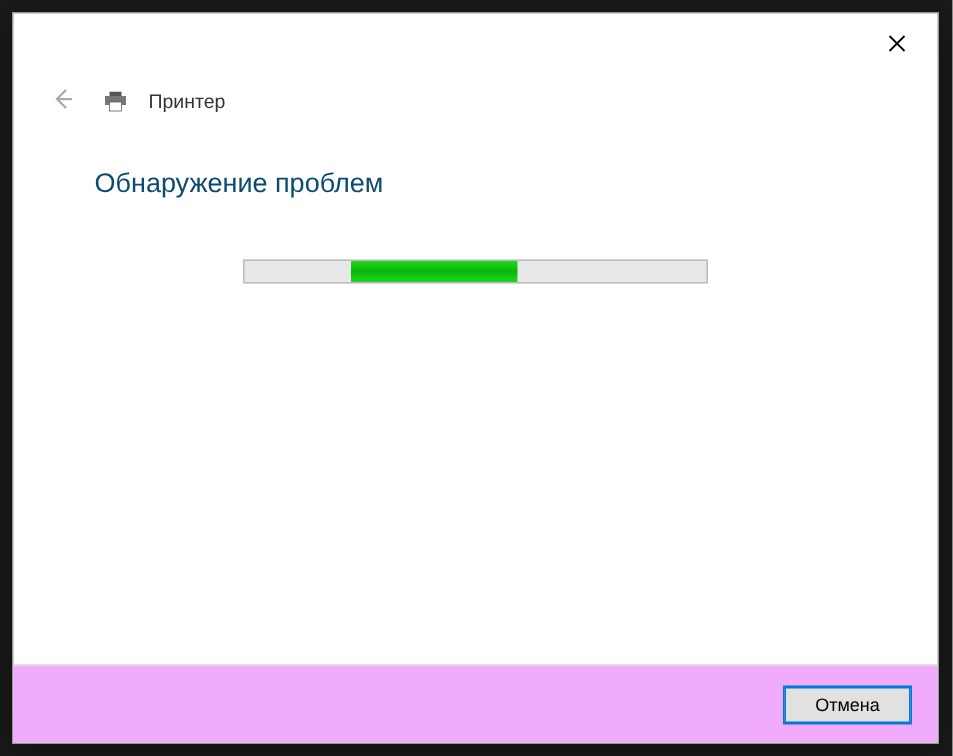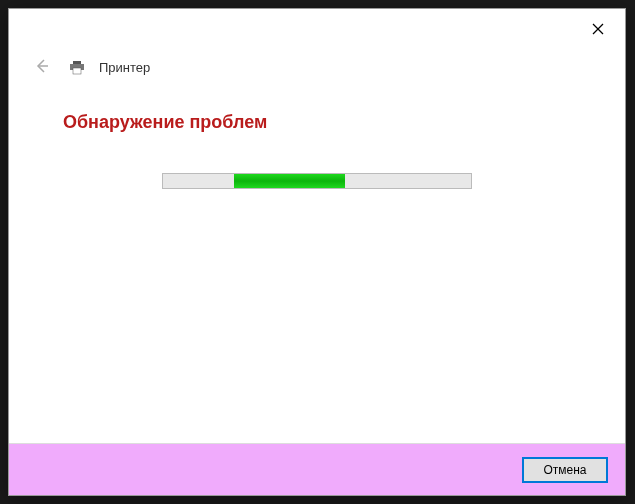--- a/index.html
+++ b/index.html
@@ -63,23 +63,23 @@
     }
     .header-title {
       font-size: 13px;
       color: #333;
     }
     .content {
       flex: 1;
       padding: 30px 54px 0 54px;
     }
     .main-heading {
-      color: #b91c1c;
+      color: #0c4a6e;
       font-size: 18px;
-      font-weight: 700;
+      font-weight: 400;
       margin-bottom: 40px;
     }
     .progress-container {
       display: flex;
       justify-content: center;
     }
     .progress-bar {
       width: 310px;
       height: 16px;
       border: 1px solid #bbb;

